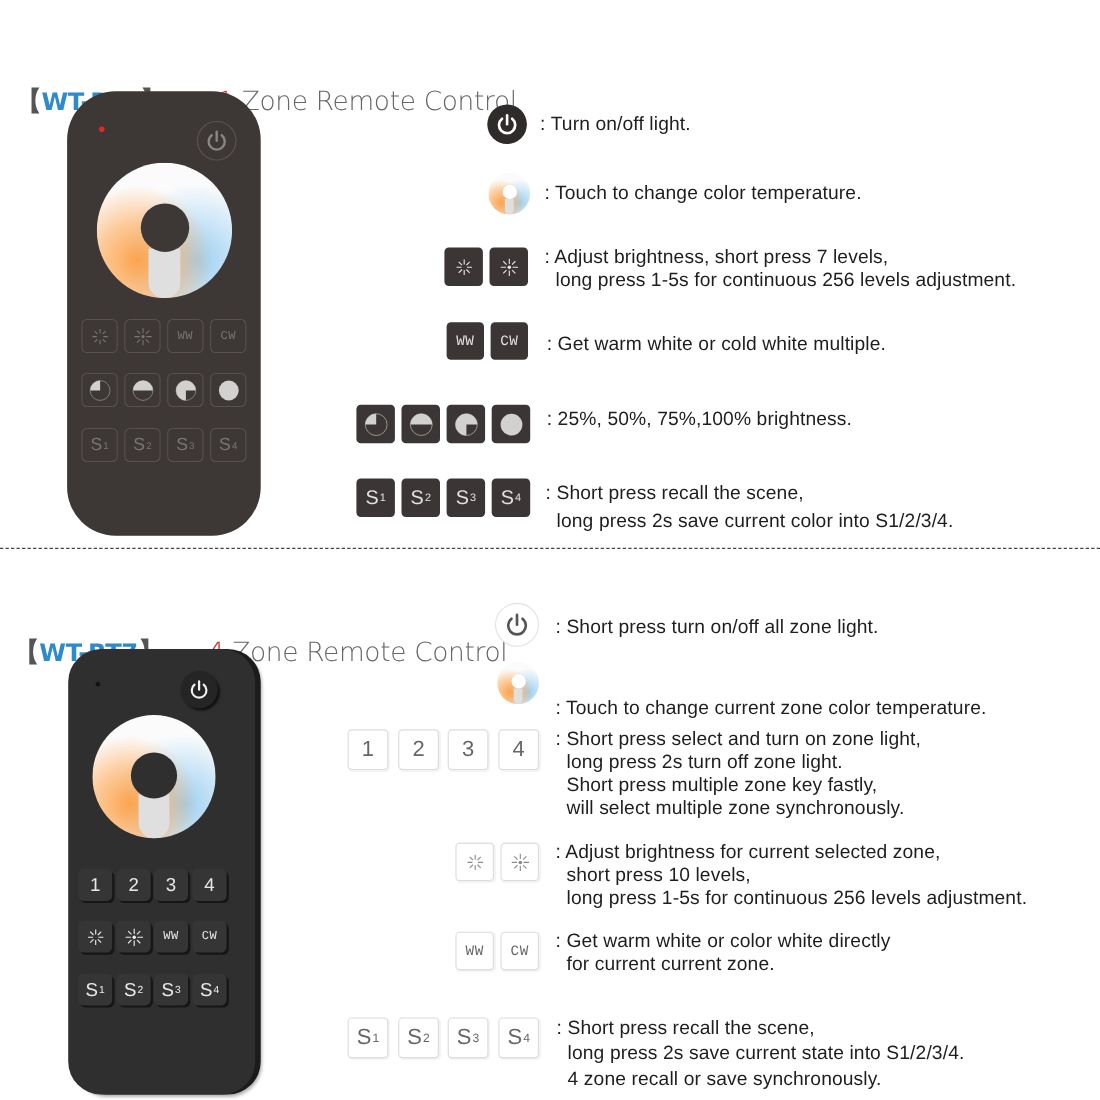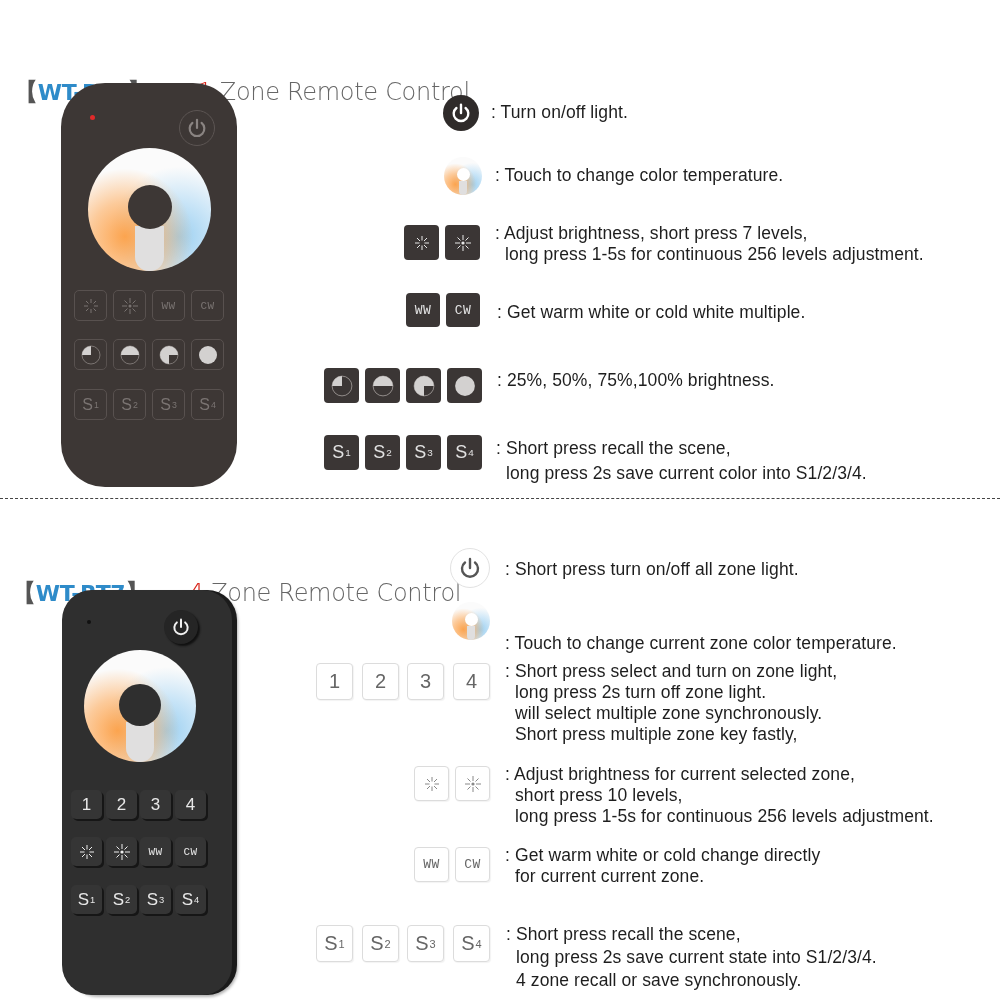--- a/index.html
+++ b/index.html
@@ -326,21 +326,21 @@
 <div class="wheel" style="left:452px; top:602px; width:38px; height:38px;">
   <div class="stem" style="left:15px; top:24px; width:8px; height:14px; border-radius:0 0 4px 4px;"></div>
   <div class="hole" style="left:13px; top:11px; width:13px; height:13px; background:#fff;"></div>
 </div>
 <div class="desc" style="left:505px; top:611px;margin-top:22px;"><span>: Touch to change current zone color temperature.</span></div>
 
 <div class="lkey" style="left:316px; top:663px;">1</div>
 <div class="lkey" style="left:362px; top:663px;">2</div>
 <div class="lkey" style="left:407px; top:663px;">3</div>
 <div class="lkey" style="left:453px; top:663px;">4</div>
-<div class="desc" style="left:505px; top:661px;"><span>: Short press select and turn on zone light,</span><span class="line2">long press 2s turn off zone light.</span><span class="line2">will select multiple zone synchronously.</span><span class="line2">Short press multiple zone key fastly,</span></div>
+<div class="desc" style="left:505px; top:661px;"><span>: Short press select and turn on zone light,</span><span class="line2">long press 2s turn off zone light.</span><span class="line2">Short press multiple zone key fastly,</span><span class="line2">will select multiple zone synchronously.</span></div>
 
 <div class="lkey" style="left:414px; top:766px; width:35px; height:35px;">
   <svg class="icon-sun" viewBox="0 0 16 16">
       <g stroke="#888" stroke-width="1">
         <line x1="8" y1="1" x2="8" y2="5.5"></line>
         <line x1="8" y1="10.5" x2="8" y2="15"></line>
         <line x1="1" y1="8" x2="5.5" y2="8"></line>
         <line x1="10.5" y1="8" x2="15" y2="8"></line>
         <line x1="3" y1="3" x2="6" y2="6"></line>
         <line x1="10" y1="10" x2="13" y2="13"></line>
@@ -361,21 +361,21 @@
         <line x1="13.5" y1="2.5" x2="10.5" y2="5.5"></line>
         <line x1="2.5" y1="13.5" x2="5.5" y2="10.5"></line>
       </g>
       <circle cx="8" cy="8" r="1.6" fill="#888"></circle>
     </svg>
 </div>
 <div class="desc" style="left:505px; top:764px;"><span>: Adjust brightness for current selected zone,</span><span class="line2">short press 10 levels,</span><span class="line2">long press 1-5s for continuous 256 levels adjustment.</span></div>
 
 <div class="lkey small" style="left:414px; top:847px; width:35px; height:35px; font-size:13px !important;">WW</div>
 <div class="lkey small" style="left:455px; top:847px; width:35px; height:35px; font-size:13px !important;">CW</div>
-<div class="desc" style="left:505px; top:845px;"><span>: Get warm white or cold change directly</span><span class="line2">for current current zone.</span></div>
+<div class="desc" style="left:505px; top:845px;"><span>: Get warm white or color white directly</span><span class="line2">for current current zone.</span></div>
 
 <div class="lkey" style="left:316px; top:925px;">
     <span>S</span>
     <sub>1</sub>
   </div>
 <div class="lkey" style="left:362px; top:925px;">
     <span>S</span>
     <sub>2</sub>
   </div>
 <div class="lkey" style="left:407px; top:925px;">

